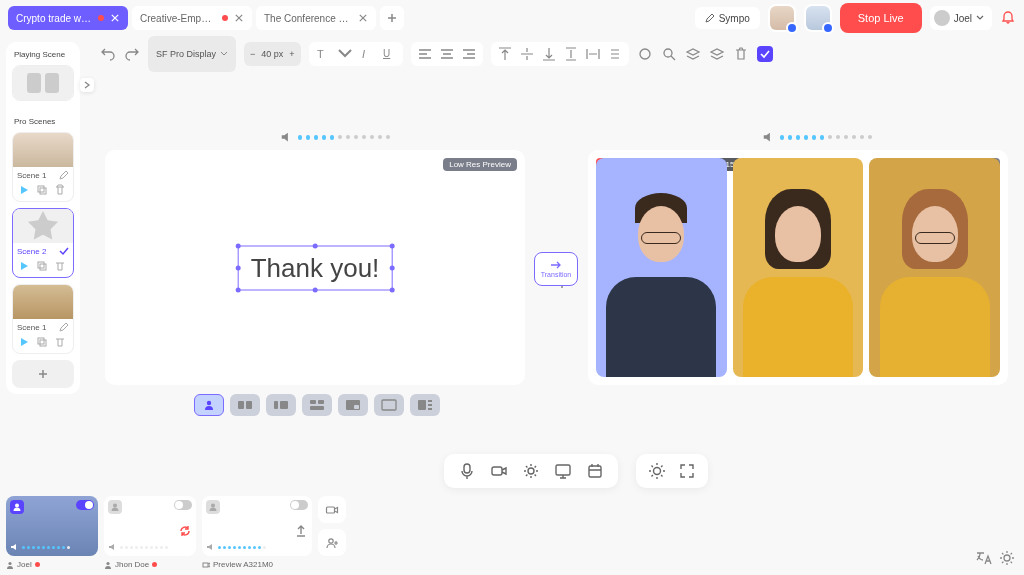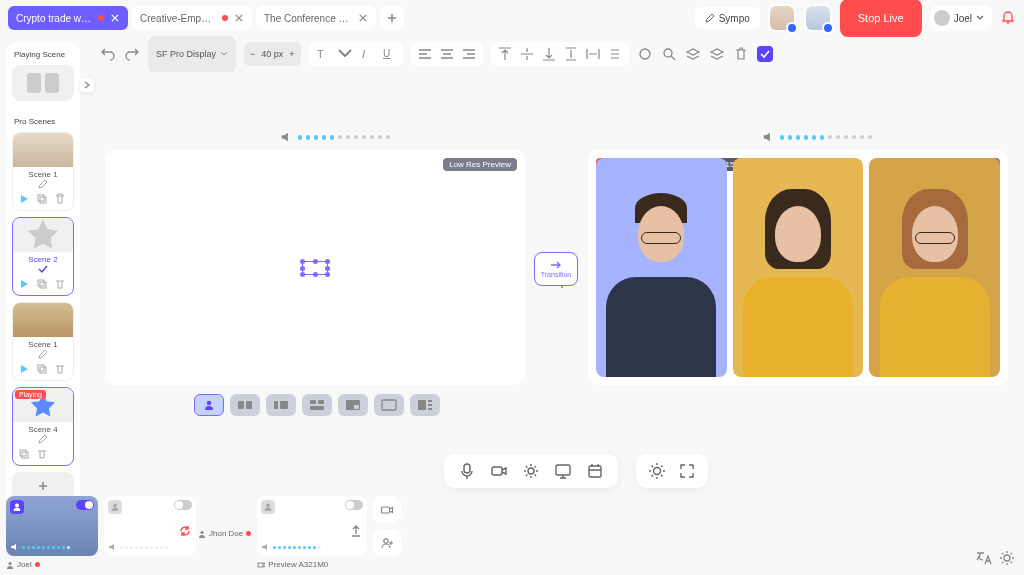--- a/index.html
+++ b/index.html
@@ -14,34 +14,34 @@
 .tab .close { width:10px; height:10px; display:flex; align-items:center; justify-content:center; flex:none; }
 .tab .close svg { width:8px; height:8px; }
 .add-tab { width:24px; height:24px; border-radius:6px; background:#fff; display:flex; align-items:center; justify-content:center; flex:none; }
 
 .top-right { margin-left:auto; display:flex; align-items:center; gap:8px; }
 .edit-btn { height:22px; padding:0 10px; border-radius:6px; background:#fff; display:flex; align-items:center; gap:4px; font-size:10px; color:#444; }
 .avatar2 { width:28px; height:28px; border-radius:8px; background:#fff; display:flex; align-items:center; justify-content:center; position:relative; }
 .avatar2 .pic { width:24px; height:24px; border-radius:6px; background:linear-gradient(#e8d6c6,#d4bca8); }
 .avatar2 .pic.b { background:linear-gradient(#d8e2f0,#b8c8dc); }
 .avatar2 .badge { position:absolute; right:-2px; bottom:-2px; width:12px; height:12px; border-radius:50%; background:#3567ff; border:2px solid #fff; }
-.stop-live { height:38px; padding:0 18px; border-radius:8px; background:#ff4d4d; color:#fff; font-size:11px; font-weight:500; display:flex; align-items:center; }
+.stop-live { height:30px; padding:0 18px; border-radius:8px; background:#ff4d4d; color:#fff; font-size:11px; font-weight:500; display:flex; align-items:center; }
 .joel-chip { height:24px; padding:0 8px 0 4px; border-radius:6px; background:#fff; display:flex; align-items:center; gap:4px; font-size:10px; color:#444; }
 .joel-chip .av { width:16px; height:16px; border-radius:50%; background:#ccc; }
 .notif { width:16px; height:16px; color:#ff4d4d; }
 
 
 .sidebar { position:absolute; left:6px; top:42px; width:74px; background:#fff; border-radius:10px; padding:6px; display:flex; flex-direction:column; gap:2px; }
 .sb-section-title { font-size:8px; color:#444; padding:2px 2px 4px; }
 .scene-card { border:1px solid #eee; border-radius:8px; overflow:hidden; display:flex; flex-direction:column; margin-bottom:4px; }
 .scene-thumb { height:34px; background:#f0f0f0; display:flex; align-items:center; justify-content:center; }
 .scene-thumb svg, .scene-thumb .ph { width:100%; height:100%; object-fit:cover; }
 .scene-thumb .twin { display:flex; gap:4px; }
 .scene-thumb .twin div { width:14px; height:20px; border-radius:3px; background:#ccc; }
-.scene-meta { display:flex; align-items:center; justify-content:flex-start; padding:3px 4px; font-size:8px; color:#555;flex-direction:column; }
+.scene-meta { display:flex; align-items:center; justify-content:space-between; padding:3px 4px; font-size:8px; color:#555; }
 .scene-icons { display:flex; gap:4px; padding:0 4px 4px; }
 .scene-icons span { width:14px; height:14px; color:#999; }
 .scene-card.selected { border-color:#7c6bff; }
 .scene-meta.selected-name { color:#5a44ff; }
 .playing-badge { background:#ff4d4d; color:#fff; font-size:7px; border-radius:3px; padding:1px 4px; position:absolute; }
 .star { color:#ffc400; }
 .add-scene { height:28px; background:#f0f0f0; border-radius:8px; display:flex; align-items:center; justify-content:center; color:#888; }
 .sidebar-chevron { position:absolute; left:80px; top:78px; width:14px; height:14px; background:#fff; border-radius:4px; box-shadow:0 1px 4px rgba(0,0,0,.1); display:flex; align-items:center; justify-content:center; }
 
 
@@ -295,47 +295,20 @@
           </svg>
         </span>
       <span>
           <svg viewBox="0 0 14 14">
             <path d="M3 4h8M5 4v7h4V4" stroke="#aaa" fill="none"></path>
           </svg>
         </span>
     </div>
   </div>
 
-  <div class="scene-card selected" style="position:relative;">
-    <div class="scene-thumb" style="background:#f0f0f0;position:relative;">
-      <span class="playing-badge" style="top:2px;left:2px;">Playing</span>
-      <svg width="18" height="18" viewBox="0 0 18 18" class="star">
-          <path d="M9 3l2 4 4.4.6-3.2 3.1.7 4.4L9 13l-3.9 2.1.7-4.4L2.6 7.6 7 7z" fill="#5a8cff"></path>
-        </svg>
-    </div>
-    <div class="scene-meta">
-        <span>Scene 4</span>
-      <svg width="10" height="10" viewBox="0 0 10 10">
-          <path d="M1 9l1-3 5-5 2 2-5 5z" stroke="#aaa" fill="none"></path>
-        </svg>
-      </div>
-    <div class="scene-icons">
-      <span>
-          <svg viewBox="0 0 14 14">
-            <rect x="3" y="3" width="6" height="6" stroke="#aaa" fill="none"></rect>
-            <rect x="5" y="5" width="6" height="6" stroke="#aaa" fill="none"></rect>
-          </svg>
-        </span>
-      <span>
-          <svg viewBox="0 0 14 14">
-            <path d="M3 4h8M5 4v7h4V4" stroke="#aaa" fill="none"></path>
-          </svg>
-        </span>
-    </div>
-  </div>
 
   <div class="add-scene">
     <svg width="12" height="12" viewBox="0 0 12 12">
         <path d="M6 2v8M2 6h8" stroke="#888" stroke-width="1.5"></path>
       </svg>
   </div>
 </div>
 <div class="sidebar-chevron">
   <svg width="8" height="8" viewBox="0 0 8 8">
       <path d="M2 1l4 3-4 3" stroke="#888" fill="none" stroke-width="1.3"></path>
@@ -499,20 +472,21 @@
     <div class="pill"></div>
     <div class="pill"></div>
     <div class="pill"></div>
     <div class="pill"></div>
     <div class="pill"></div>
 </div>
 
 <div class="stage left">
   <div class="low-res">Low Res Preview</div>
   <div class="textbox">
+    <span>Thank you!</span>
     <div class="handle h-tl"></div>
     <div class="handle h-t"></div>
     <div class="handle h-tr"></div>
     <div class="handle h-l"></div>
     <div class="handle h-r"></div>
     <div class="handle h-bl"></div>
     <div class="handle h-b"></div>
     <div class="handle h-br"></div>
   </div>
 </div>
@@ -678,21 +652,21 @@
     </div>
     <div class="stream-name">
       <svg width="8" height="8" viewBox="0 0 8 8">
           <circle cx="4" cy="2.5" r="1.6" fill="#888"></circle>
           <path d="M1 8a3 3 0 016 0" fill="#888"></path>
         </svg>
       <span>Joel</span>
         <span class="mdot"></span>
     </div>
   </div>
-  <div style="display:flex;flex-direction:row;gap:2px;">
+  <div style="display:flex;flex-direction:column;gap:2px;">
     <div class="stream">
       <div class="aviicon">
           <svg width="10" height="10" viewBox="0 0 10 10">
             <circle cx="5" cy="3.5" r="2" fill="#aaa"></circle>
             <path d="M1.5 9a3.5 3.5 0 017 0" fill="#aaa"></path>
           </svg>
         </div>
       <div class="toggle off">
           <div class="knob"></div>
         </div>

